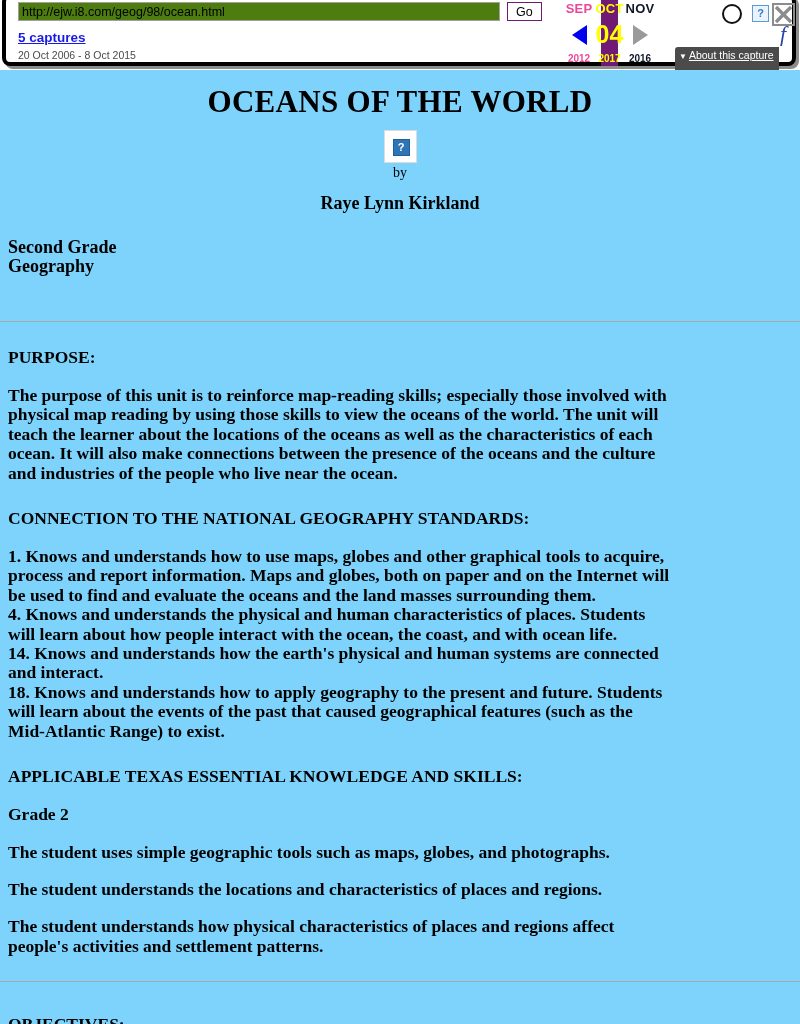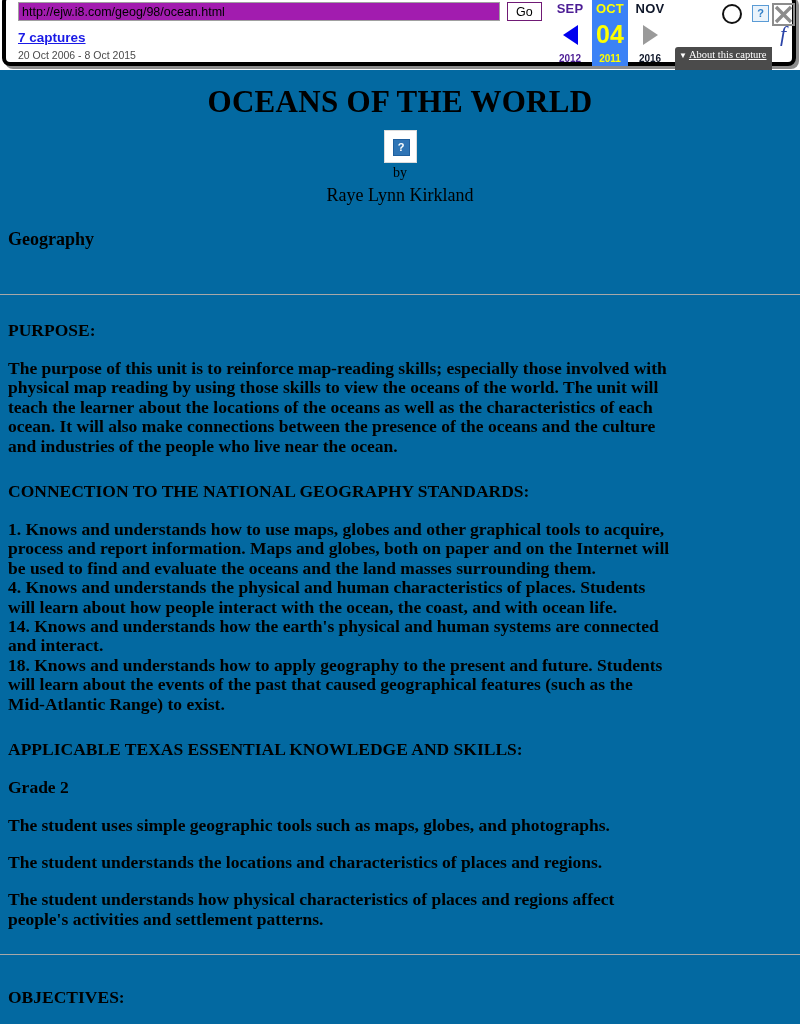--- a/index.html
+++ b/index.html
@@ -49,21 +49,21 @@
   }
   #url-input {
     width: 482px;
     height: 19px;
     font-family: "Liberation Sans", sans-serif;
     font-size: 12.5px;
     line-height: 17px;
     color: #000;
     padding: 0 3px;
     border: 1px solid #a0a0a0;
-    background: #a21caf;
+    background: #4d7c0f;
     outline: none;
   }
   #go-btn {
     font-family: "Liberation Sans", sans-serif;
     font-size: 12.5px;
     height: 19px;
     padding: 0 8px;
     border: 1px solid #701a75;
     background: #ffffff;
     color: #000;
@@ -105,22 +105,22 @@
   }
   .date-col {
     width: 38px;
     display: flex;
     flex-direction: column;
     align-items: center;
     justify-content: space-between;
     padding-top: 1px;
     padding-bottom: 2px;
   }
-  .date-col.prev  { width: 44px; color: #4c1d95; }
-  .date-col.curr  { width: 36px; background: #3b82f6; }
+  .date-col.prev  { width: 44px; color: #ec4899; margin-left: 9px; }
+  .date-col.curr  { width: 17px; background: #701a75; }
   .date-col.next  { width: 44px; color: #0f172a; }
   .d-mon { font-size: 13px; font-weight: bold; letter-spacing: .2px; }
   .d-yr  { font-size: 10px; font-weight: bold; }
   .curr .d-mon, .curr .d-yr { color: #ffff00; }
   .curr .d-day {
     color: #ffff00;
     font-size: 25px;
     font-weight: bold;
     line-height: 25px;
   }
@@ -187,38 +187,38 @@
   }
 
   
   #about-capture {
     position: absolute;
     left: 675px;
     top: 47px;
     height: 28px;
     background: #4b4b4b;
     color: #ffffff;
-    font-family: Liberation Serif, serif;
+    font-family: Liberation Sans, sans-serif;
     font-size: 10.5px;
     line-height: 16px;
     padding: 0 5px 0 4px;
     border-radius: 3px 0 0 3px;
     cursor: pointer;
     white-space: nowrap;
   }
   #about-capture .caret { font-size: 8px; margin-right: 2px; }
   #about-capture .label { text-decoration: underline; }
 
   
   #page {
     position: relative;
     width: 800px;
     height: 954px;
     overflow: hidden;
-    background: #0369a1;
+    background: #7dd3fc;
     padding: 0;
   }
 
   h1#doc-title {
     margin: 14px 0 0 0;
     text-align: center;
     font-family: "Liberation Serif", serif;
     font-size: 31px;
     font-weight: bold;
     letter-spacing: .3px;
@@ -252,21 +252,21 @@
     text-align: center;
   }
 
   .byline {
     text-align: center;
     font-family: "Liberation Serif", serif;
     font-size: 14px;
     color: #000;
     margin: 2px 0 0 0;
   }
-  .byline.author { font-weight: normal; font-size: 18px; margin-top: 4px; text-align: center; }
+  .byline.author { font-weight: bold; font-size: 18px; margin-top: 12px; text-align: center; }
 
   .course-block {
     margin: 24px 0 0 8px;
     font-family: "Liberation Serif", serif;
     font-size: 18px;
     font-weight: bold;
     line-height: 19px;
     color: #000;
   }
 
@@ -308,33 +308,33 @@
 
 <div id="wm-toolbar">
   <div id="wm-frame"></div>
   <div id="wm-inner">
 
     <div class="url-row">
       <input id="url-input" type="text" value="http://ejw.i8.com/geog/98/ocean.html" style="">
       <button id="go-btn">Go</button>
     </div>
 
-    <a id="captures-link">7 captures</a>
+    <a id="captures-link">5 captures</a>
     <div id="captures-range">20 Oct 2006 - 8 Oct 2015</div>
 
     <div id="date-nav">
       <div class="date-col prev">
         <div class="d-mon">SEP</div>
         <div class="arrow-l"></div>
         <div class="d-yr">2012</div>
       </div>
       <div class="date-col curr">
         <div class="d-mon">OCT</div>
         <div class="d-day">04</div>
-        <div class="d-yr">2011</div>
+        <div class="d-yr">2017</div>
       </div>
       <div class="date-col next">
         <div class="d-mon">NOV</div>
         <div class="arrow-r"></div>
         <div class="d-yr">2016</div>
       </div>
     </div>
 
     <div id="wm-icons">
       <div id="wm-logo-circle"></div>
@@ -363,20 +363,21 @@
   <div id="hero-wrap">
     <div id="broken-image">
       <span class="glyph">?</span>
     </div>
   </div>
 
   <div class="byline">by</div>
   <div class="byline author">Raye Lynn Kirkland</div>
 
   <div class="course-block">
+    <div>Second Grade</div>
     <div>Geography</div>
   </div>
 
   <hr class="rule" id="rule-1">
 
   <div class="section">
     <h2>PURPOSE:</h2>
     <p class="nowrapblock">The purpose of this unit is to reinforce map-reading skills; especially those involved with
 physical map reading by using those skills to view the oceans of the world. The unit will
 teach the learner about the locations of the oceans as well as the characteristics of each

